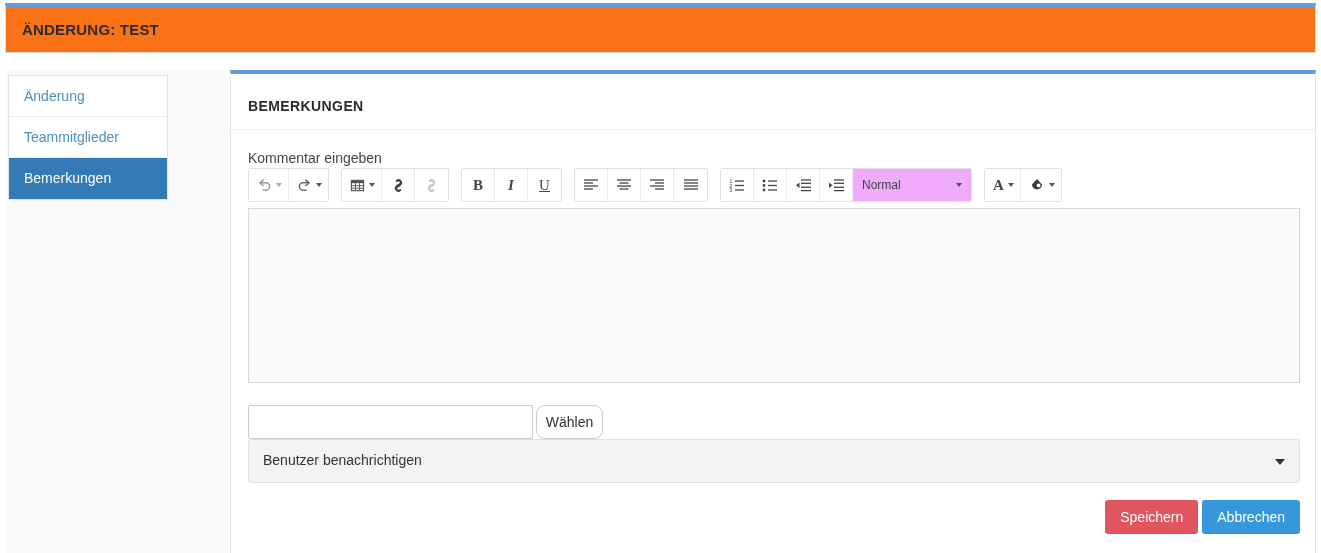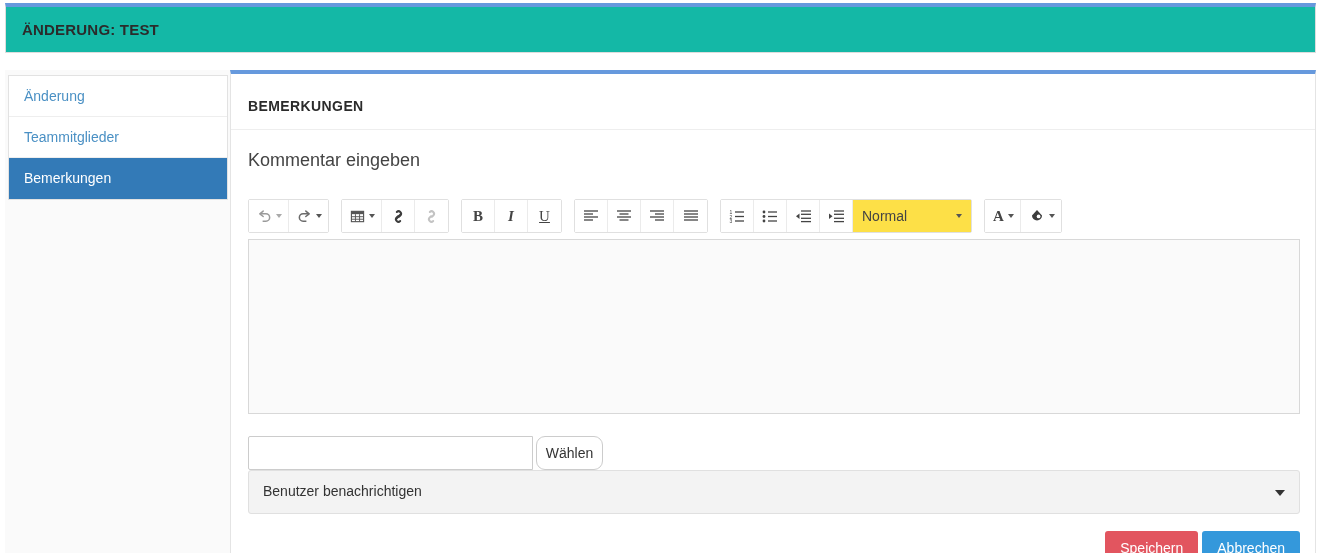--- a/index.html
+++ b/index.html
@@ -11,38 +11,38 @@
     font-size: 14px;
     color: #333333;
     overflow: hidden;
   }
 
   #app { position: relative; width: 1321px; height: 553px; background:#fff; }
 
   
   .title-panel {
     position: absolute; left: 5px; top: 3px; width: 1311px; height: 50px;
-    background: #14b8a6;
+    background: #f97316;
     border: 1px solid #dddddd;
     border-top: 4px solid #6699dd;
     text-align: center;
   }
   .title-text {
     position: absolute; left: 16px; top: 14px;
     font-size: 15px; font-weight: bold; letter-spacing: .2px;
     color: #2b2b2b;
   }
 
   
   .sidebar-col {
     position: absolute; left: 5px; top: 70px; width: 225px; height: 483px;
     background: #fafafa;
   }
   .nav-list {
-    position: absolute; left: 3px; top: 5px; width: 220px;
+    position: absolute; left: 3px; top: 5px; width: 160px;
     background: #f97316;
     border: 1px solid #e2e2e2;
   }
   .nav-item {
     height: 41px; line-height: 41px;
     padding: 0 15px;
     color: #4a90c4;
     font-size: 14px;
     border-bottom: 1px solid #eeeeee;
     background: #ffffff;
@@ -68,21 +68,21 @@
     position: relative; height: 56px;
     border-bottom: 1px solid #eeeeee;
   }
   .panel-title {
     position: absolute; left: 17px; top: 24px;
     font-size: 14px; font-weight: bold; letter-spacing: .4px; color: #2b2b2b;
   }
   .panel-body { position: relative; padding: 20px 17px 0 17px; }
 
   .field-label {
-    font-size: 18px; color: #444444; margin-bottom: 26px;
+    font-size: 14px; color: #444444; margin-bottom: 0;
   }
 
   
   .editor { width: 1052px; }
   .toolbar {
     display: flex; align-items: center;
     background: #ffffff;
     padding: 0 0 0 0;
     height: 38px;
   }
@@ -114,23 +114,23 @@
     border-top: 4px solid #555;
     margin-left: 4px;
   }
   .caret.light { border-top-color: #aaa; }
   .tb-split { display: flex; align-items: center; padding: 0 6px 0 8px; }
 
   .tb-select {
     display: flex; align-items: center; justify-content: space-between;
     height: 32px; padding: 0 9px;
     border-right: 1px solid #ebebeb;
-    font-size: 14px; color: #444;
-    cursor: pointer;
-    background: #fde047;
+    font-size: 12px; color: #444;
+    cursor: pointer;
+    background: #f0abfc;
   }
   .tb-select:last-child { border-right: none; }
   .sel-normal { width: 118px; }
   .sel-font { width: 112px; }
   .sel-size { width: 116px; }
 
   .editor-area {
     width: 1052px; height: 175px;
     border: 1px solid #d8d8d8;
     background: #fafafa;

